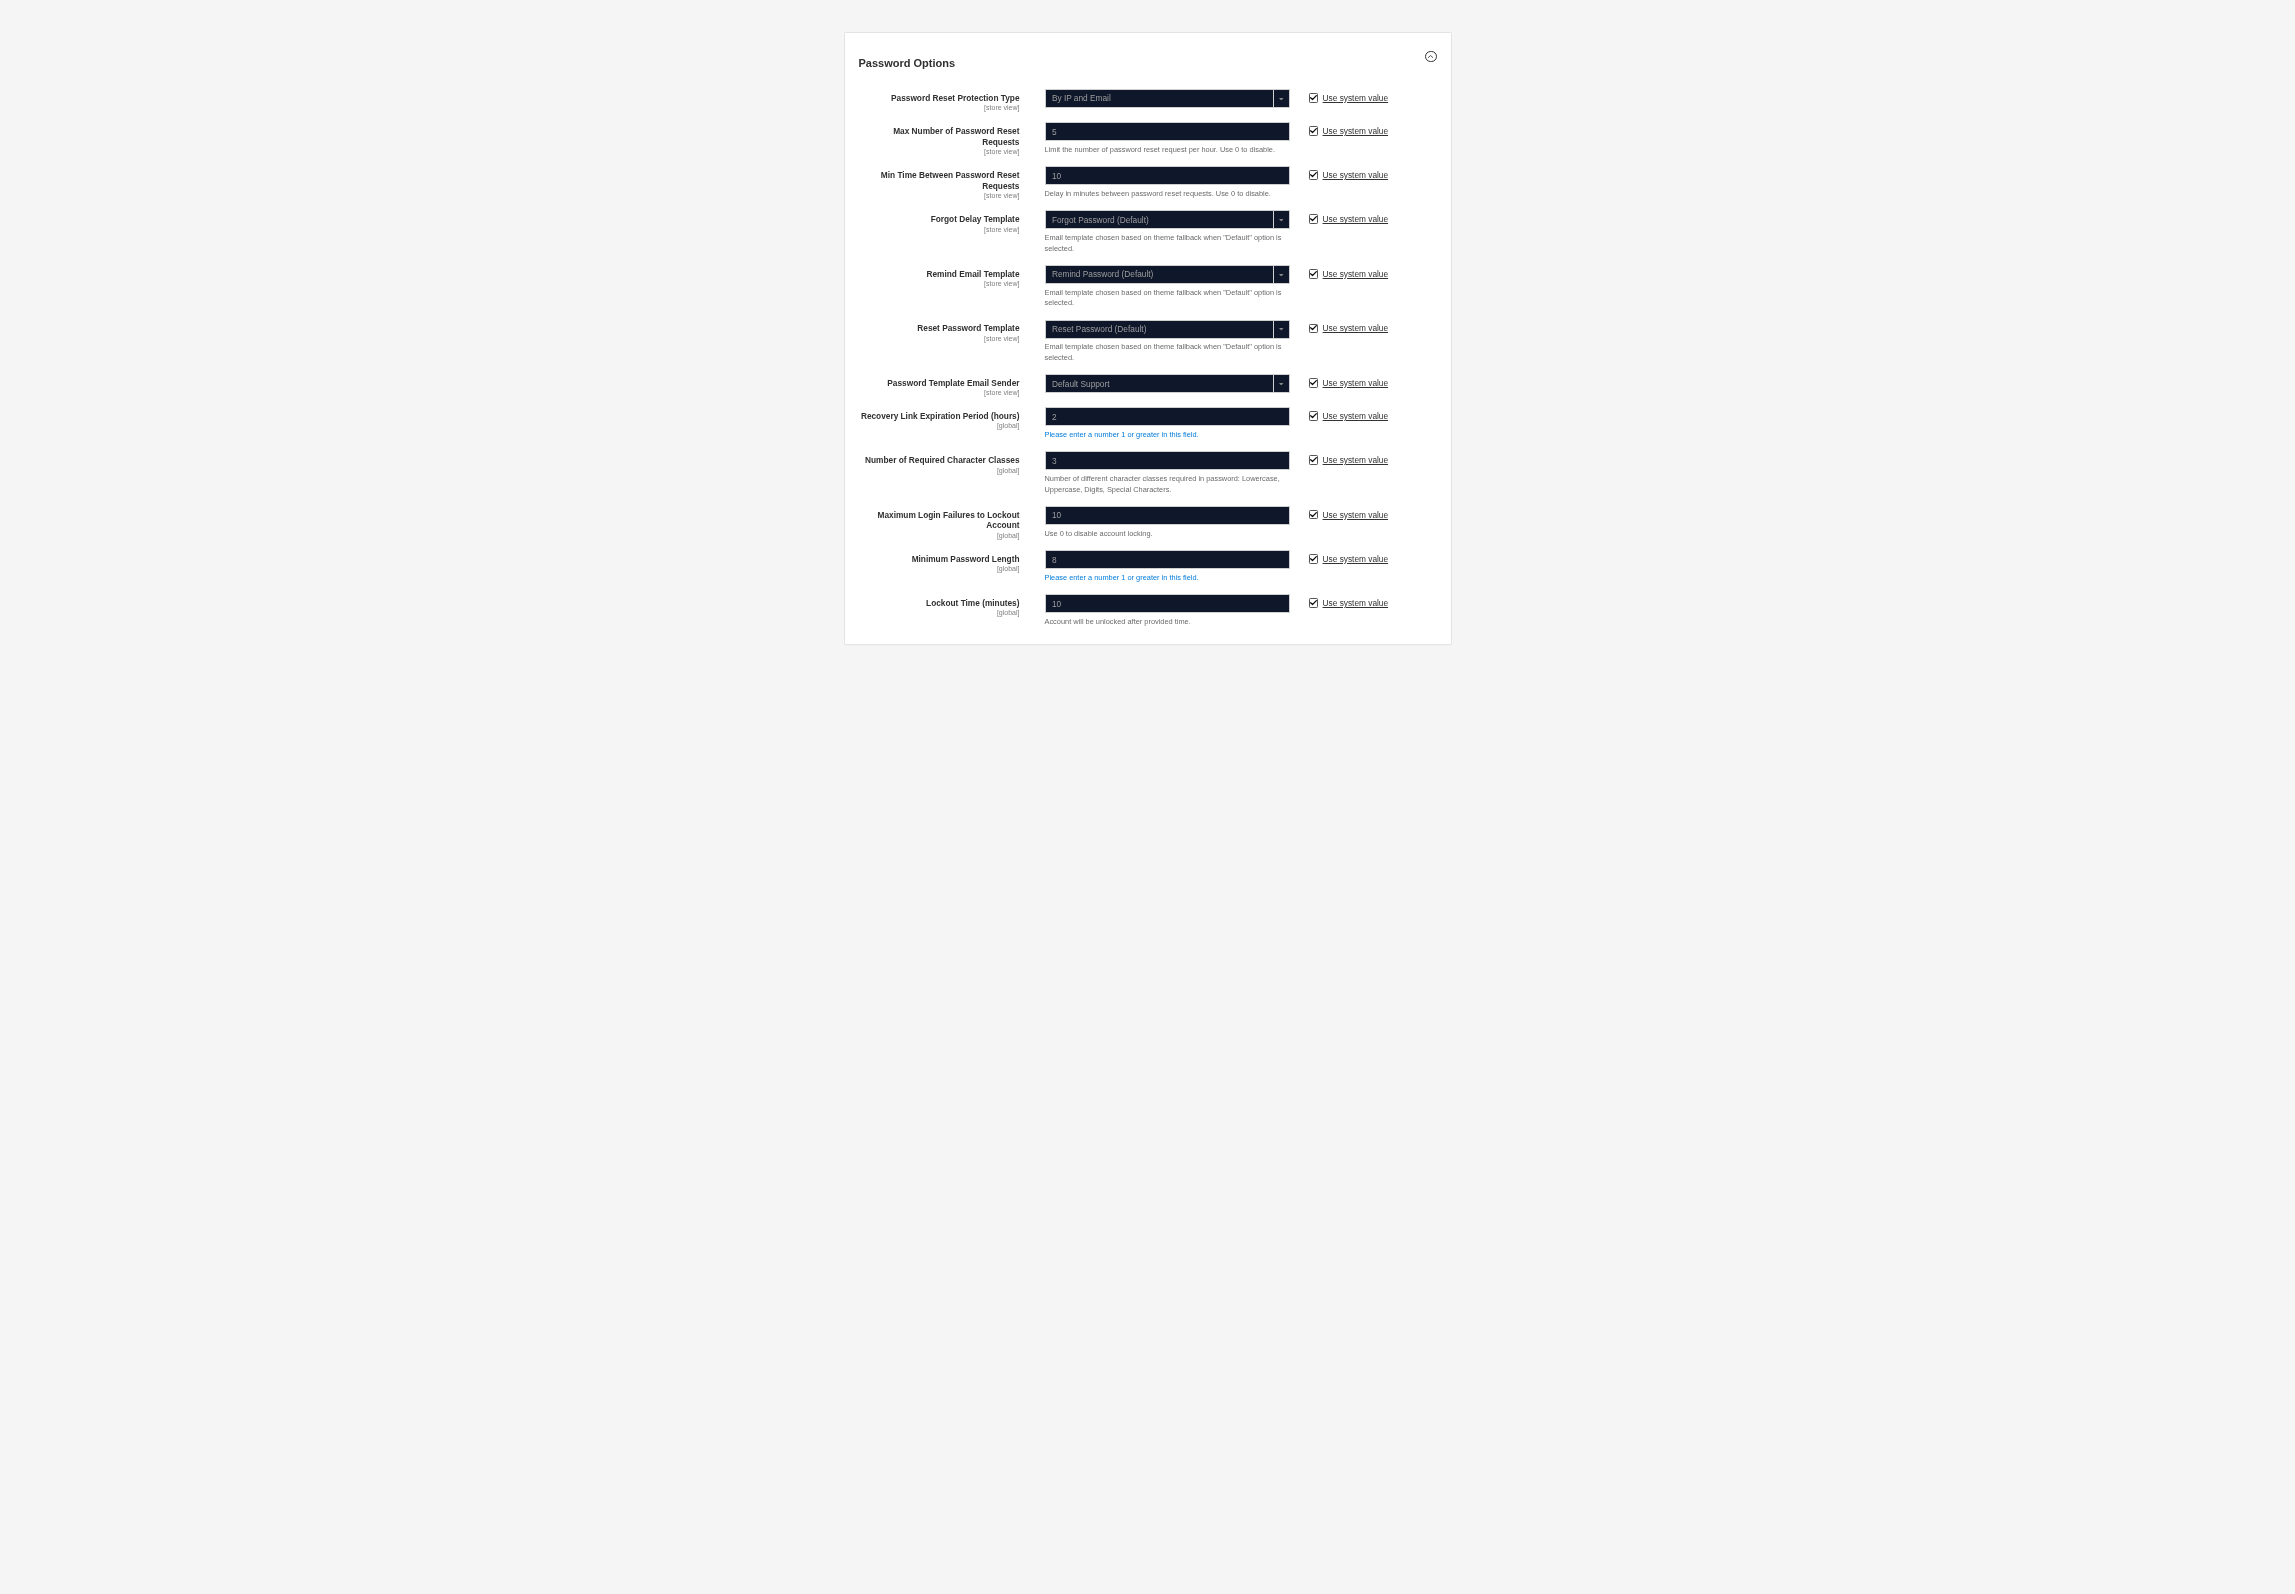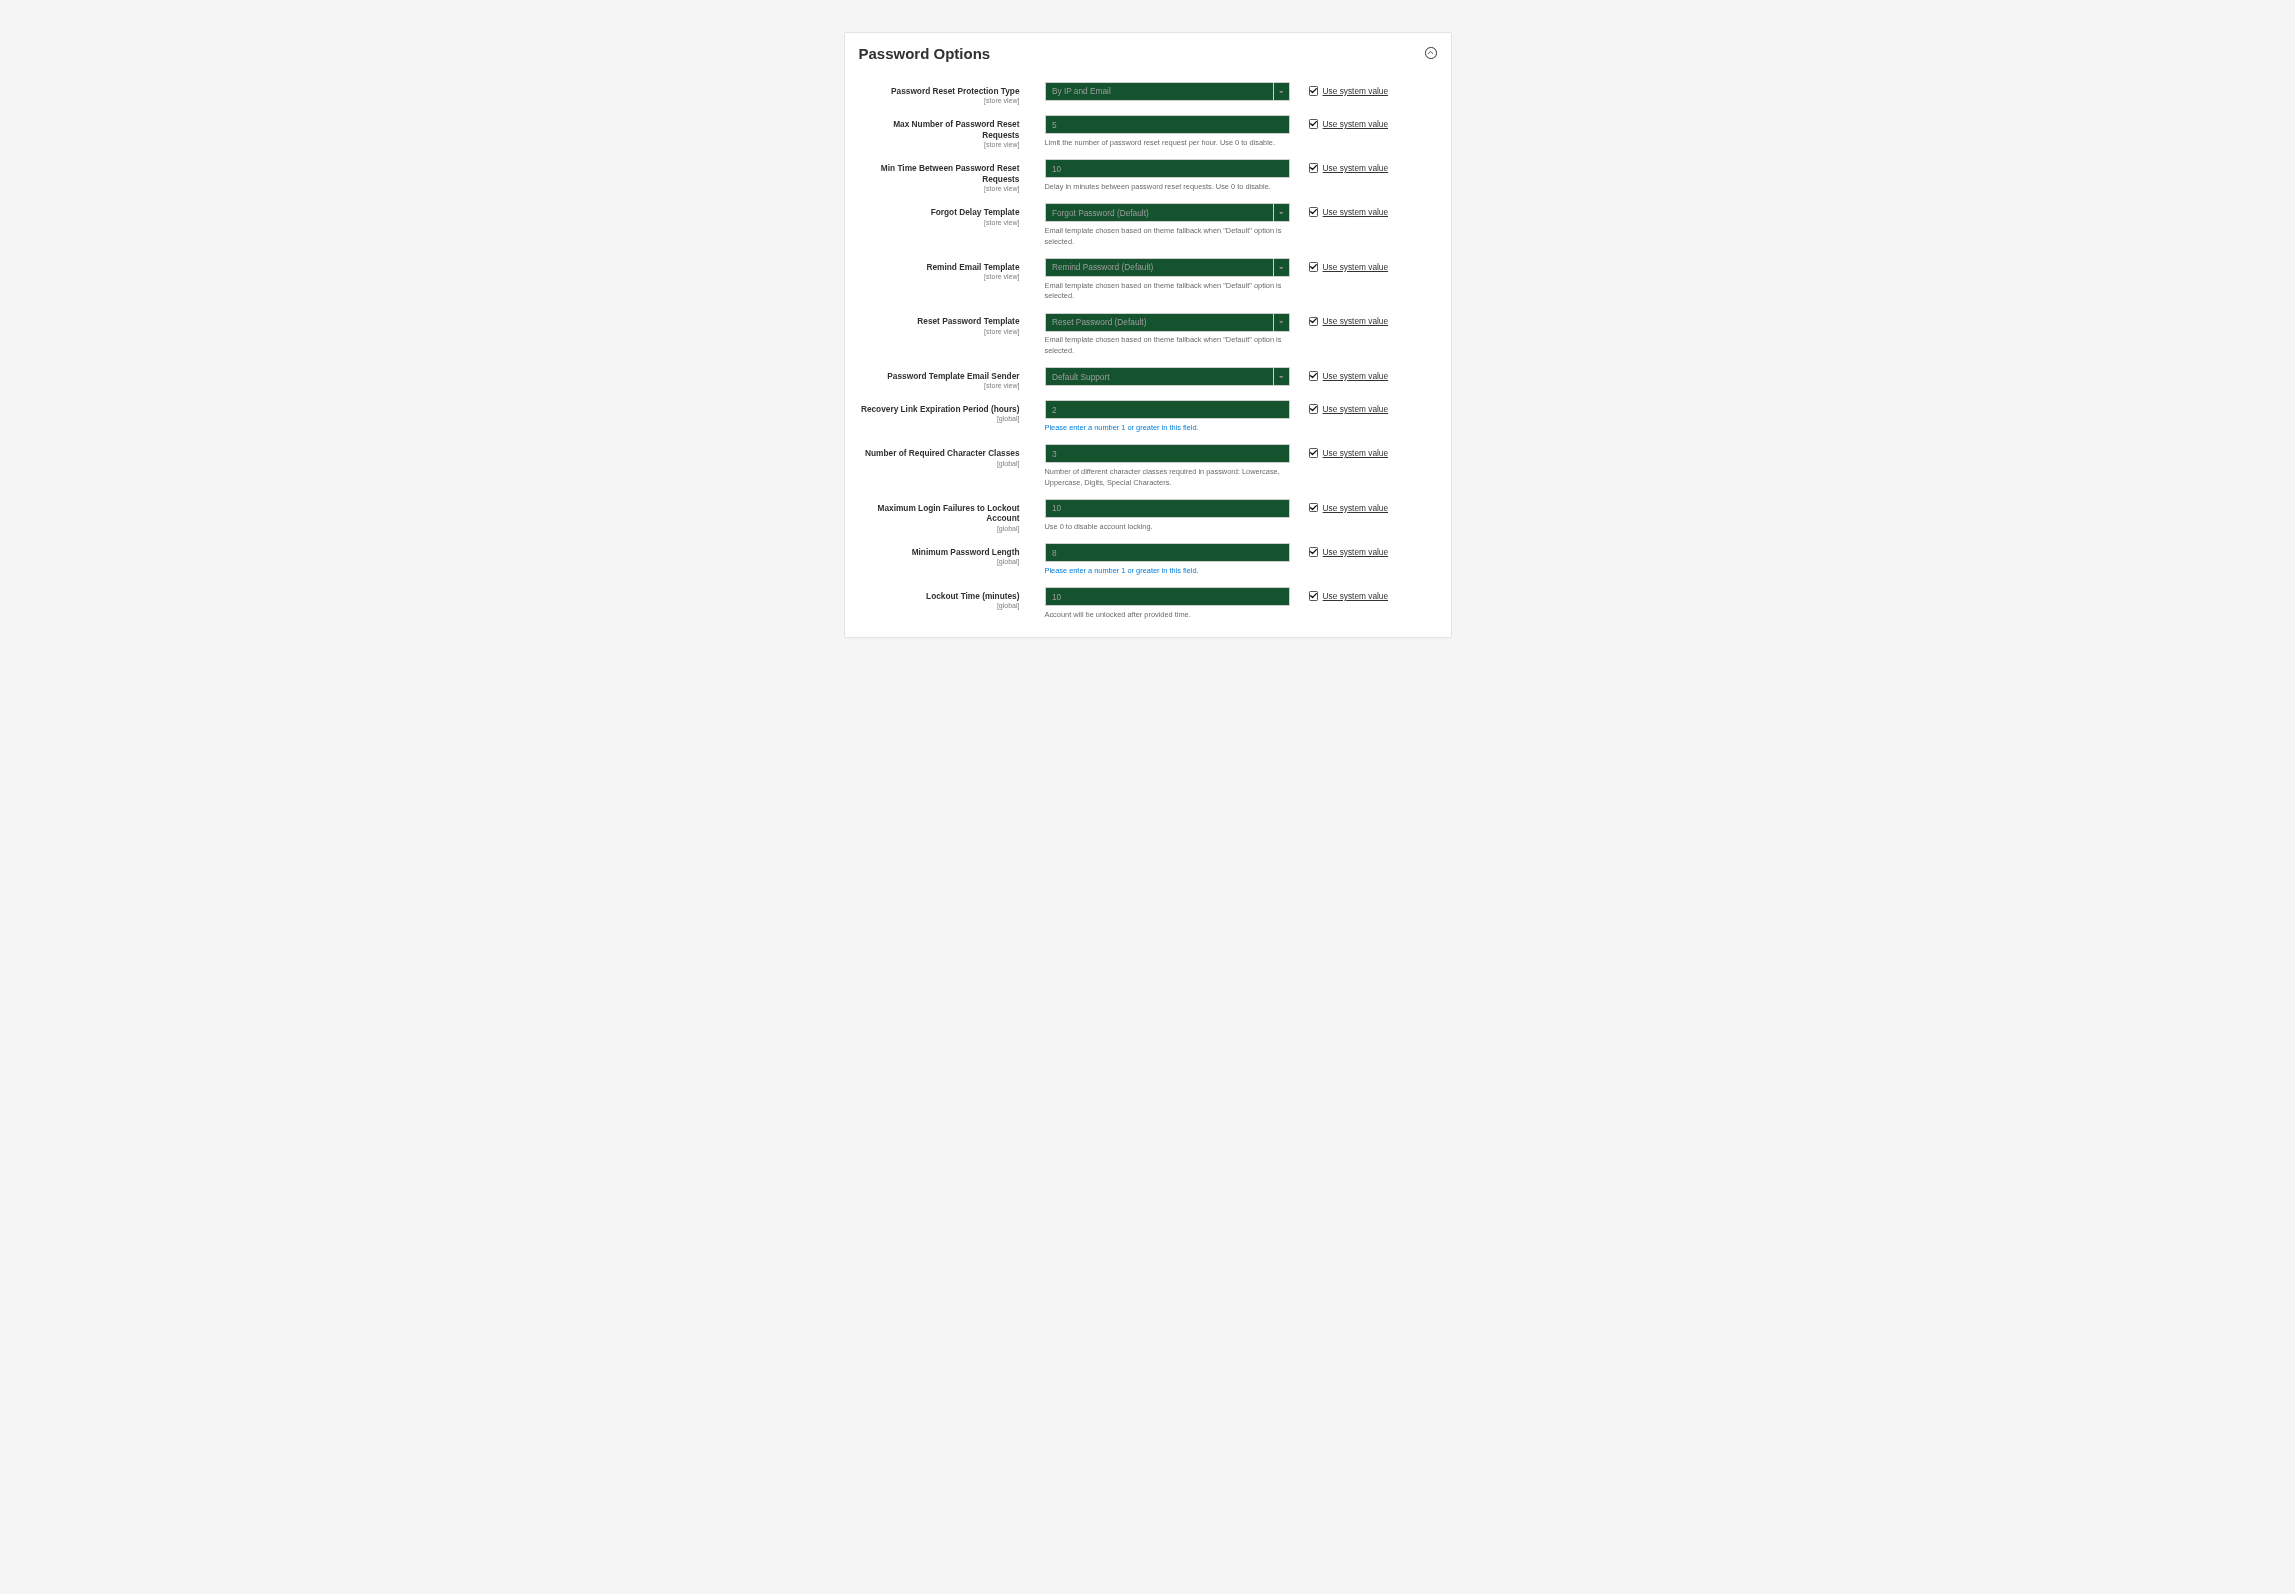--- a/index.html
+++ b/index.html
@@ -18,23 +18,24 @@
     margin: 0 auto;
     box-shadow: 0 0.6px 0.6px rgba(0,0,0,0.03);
   }
   .panel-header {
     display: flex;
     justify-content: space-between;
     align-items: center;
     padding: 11.5px 14px 9px 14px;
   }
   .panel-title {
-    font-size: 15px;
+    font-size: 11px;
     font-weight: 600;
     color: #303030;
+    margin-top: 12px;
   }
   .collapse-btn {
     width: 11.5px;
     height: 11.5px;
     border: 0.8px solid #333;
     border-radius: 50%;
     display: flex;
     align-items: center;
     justify-content: center;
     background: transparent;
@@ -67,21 +68,21 @@
     margin-top: 0.6px;
     display: block;
   }
   .input-col {
     width: 245px;
     flex-shrink: 0;
   }
   .text-input, .select-wrap {
     width: 100%;
     height: 19px;
-    background: #14532d;
+    background: #0f172a;
     border: 0.6px solid #cfcfcf;
     font-size: 8.3px;
     color: #9e9e9e;
     display: flex;
     align-items: center;
   }
   .text-input {
     padding: 0 6.4px;
   }
   .select-wrap {

